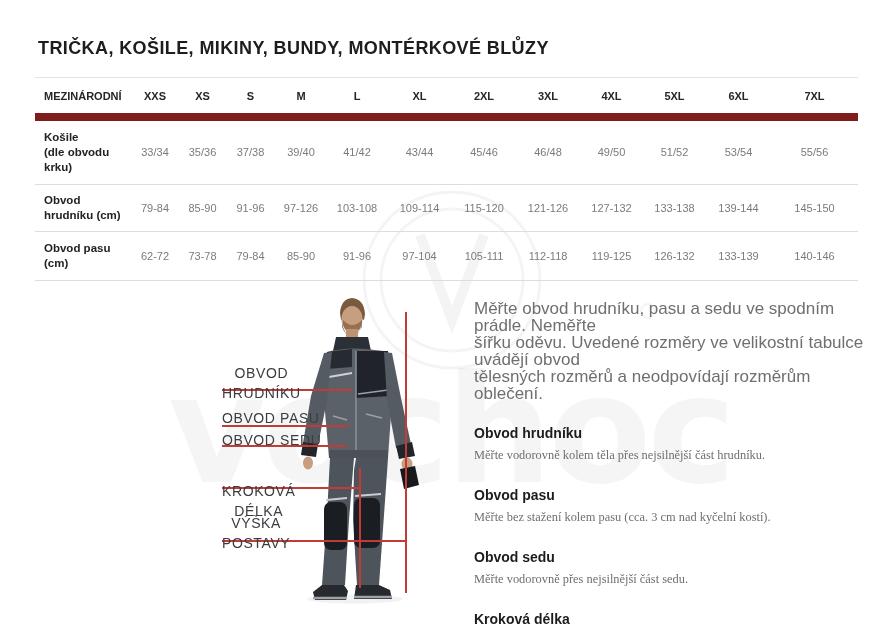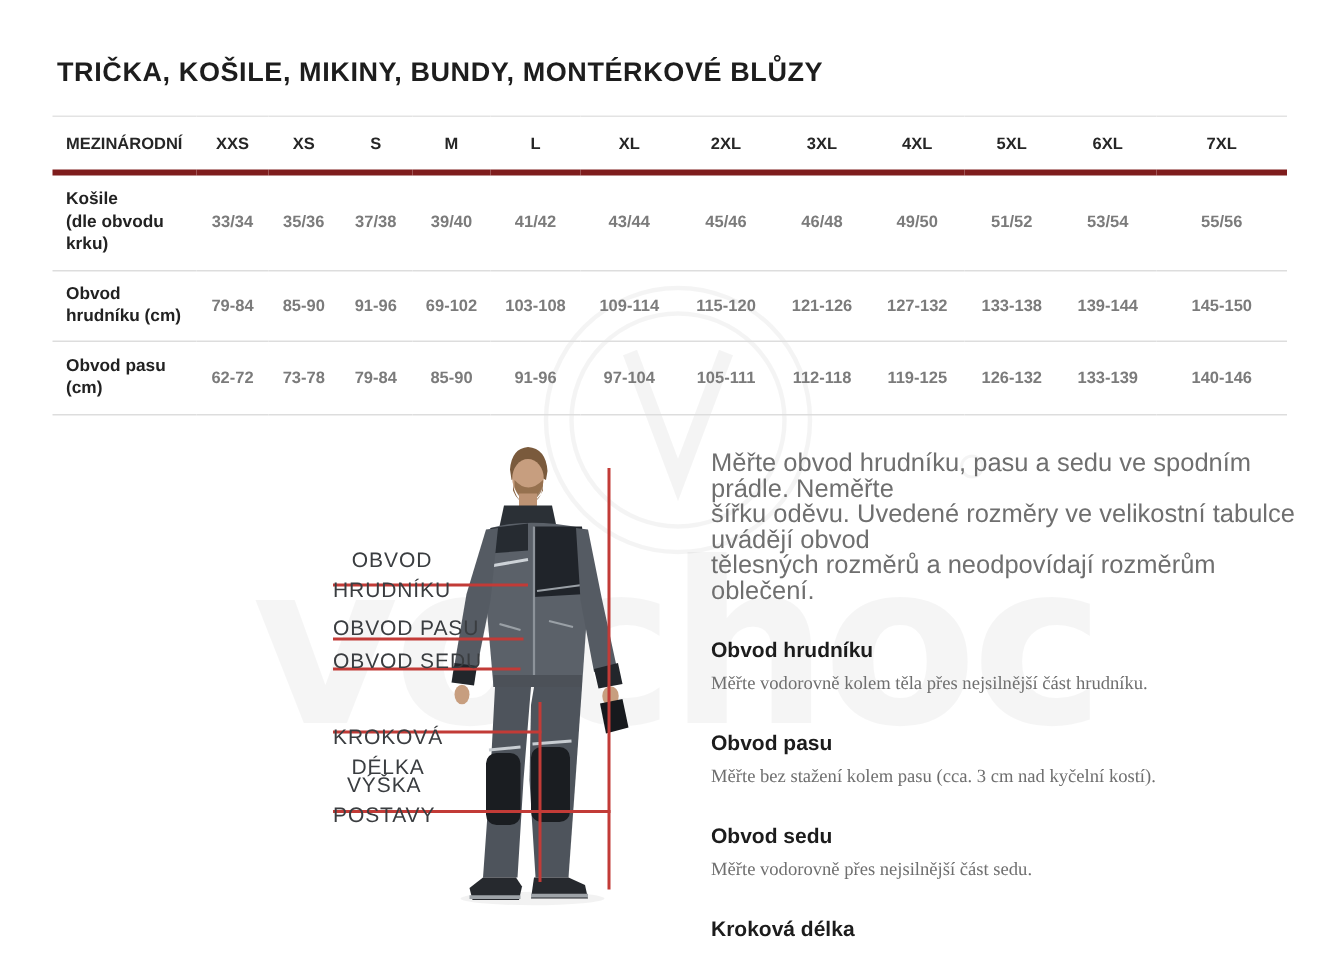--- a/index.html
+++ b/index.html
@@ -6,26 +6,26 @@
   #page{position:relative;width:893px;height:638px;background:#fff;overflow:hidden;
         font-family:"Liberation Sans","DejaVu Sans",sans-serif;}
 
   
   .page-title{position:absolute;left:38px;top:26px;font-size:18px;font-weight:bold;
               letter-spacing:.4px;color:#1d1d1d;white-space:nowrap;}
 
   
   .size-table-wrap{position:absolute;left:35px;top:77px;}
   table.size-table{border-collapse:collapse;table-layout:fixed;width:823px;font-size:11px;}
-  table.size-table thead th{border-top:1px solid #e3e3e3;border-bottom:4px solid #7f1d1d;
+  table.size-table thead th{border-top:1px solid #e3e3e3;border-bottom:8px solid #7f1d1d;
       padding:12px 2px 11px;font-weight:bold;color:#262626;text-align:center;font-size:11px;}
   table.size-table thead th:first-child{text-align:left;padding-left:9px;}
   table.size-table tbody th{color:#222;font-weight:bold;text-align:left;padding-left:9px;
       font-size:11.5px;white-space:pre-line;line-height:1.3;}
-  table.size-table tbody td{color:#7b7b7b;text-align:center;font-weight:bold;}
+  table.size-table tbody td{color:#7b7b7b;text-align:center;}
   table.size-table tbody tr{border-bottom:1px solid #ddd;}
   table.size-table tbody tr.r-tall td,table.size-table tbody tr.r-tall th{padding-top:9px;padding-bottom:9px;height:25px;vertical-align:middle;}
   table.size-table tbody tr.r-mid td,table.size-table tbody tr.r-mid th{padding-top:8px;padding-bottom:8px;height:18px;vertical-align:middle;}
 
   
   .layer{position:absolute;left:0;top:0;width:893px;height:638px;pointer-events:none;}
   .wm-text{font-family:"DejaVu Sans",sans-serif;font-weight:bold;font-size:150px;
            fill:rgba(0,0,0,0.040);letter-spacing:-4px;}
 
   
@@ -151,21 +151,21 @@
             <td>49/50</td>
             <td>51/52</td>
             <td>53/54</td>
             <td>55/56</td>
           </tr>
           <tr class="r-mid">
     <th>Obvod hrudníku (cm)</th>
   <td>79-84</td>
             <td>85-90</td>
             <td>91-96</td>
-            <td>69-102</td>
+            <td>97-126</td>
             <td>103-108</td>
             <td>109-114</td>
             <td>115-120</td>
             <td>121-126</td>
             <td>127-132</td>
             <td>133-138</td>
             <td>139-144</td>
             <td>145-150</td>
           </tr>
           <tr class="r-tall">

